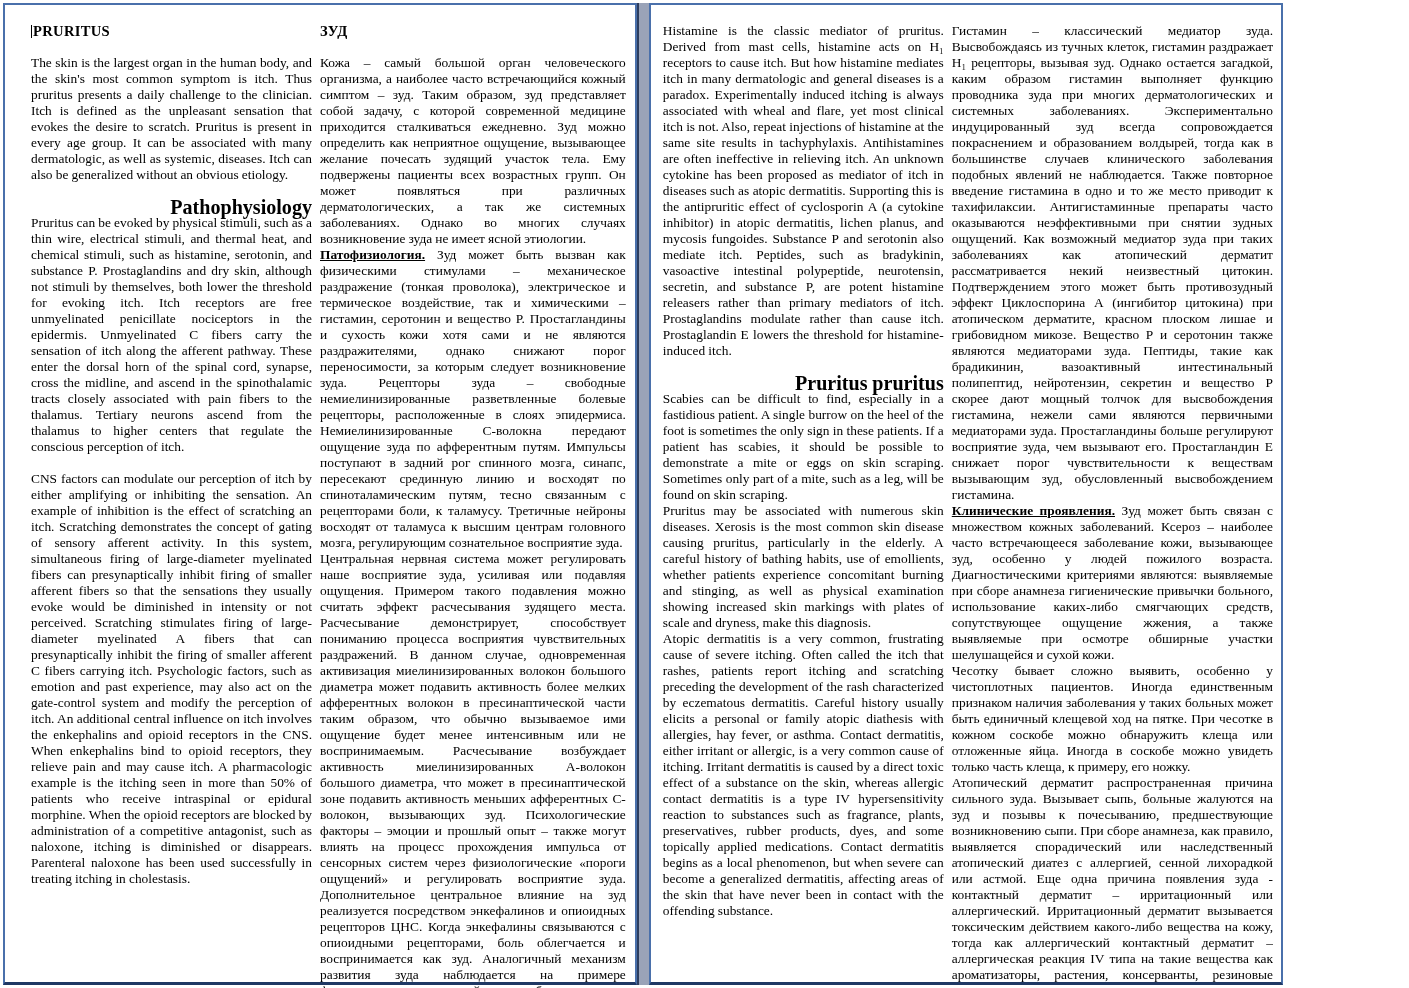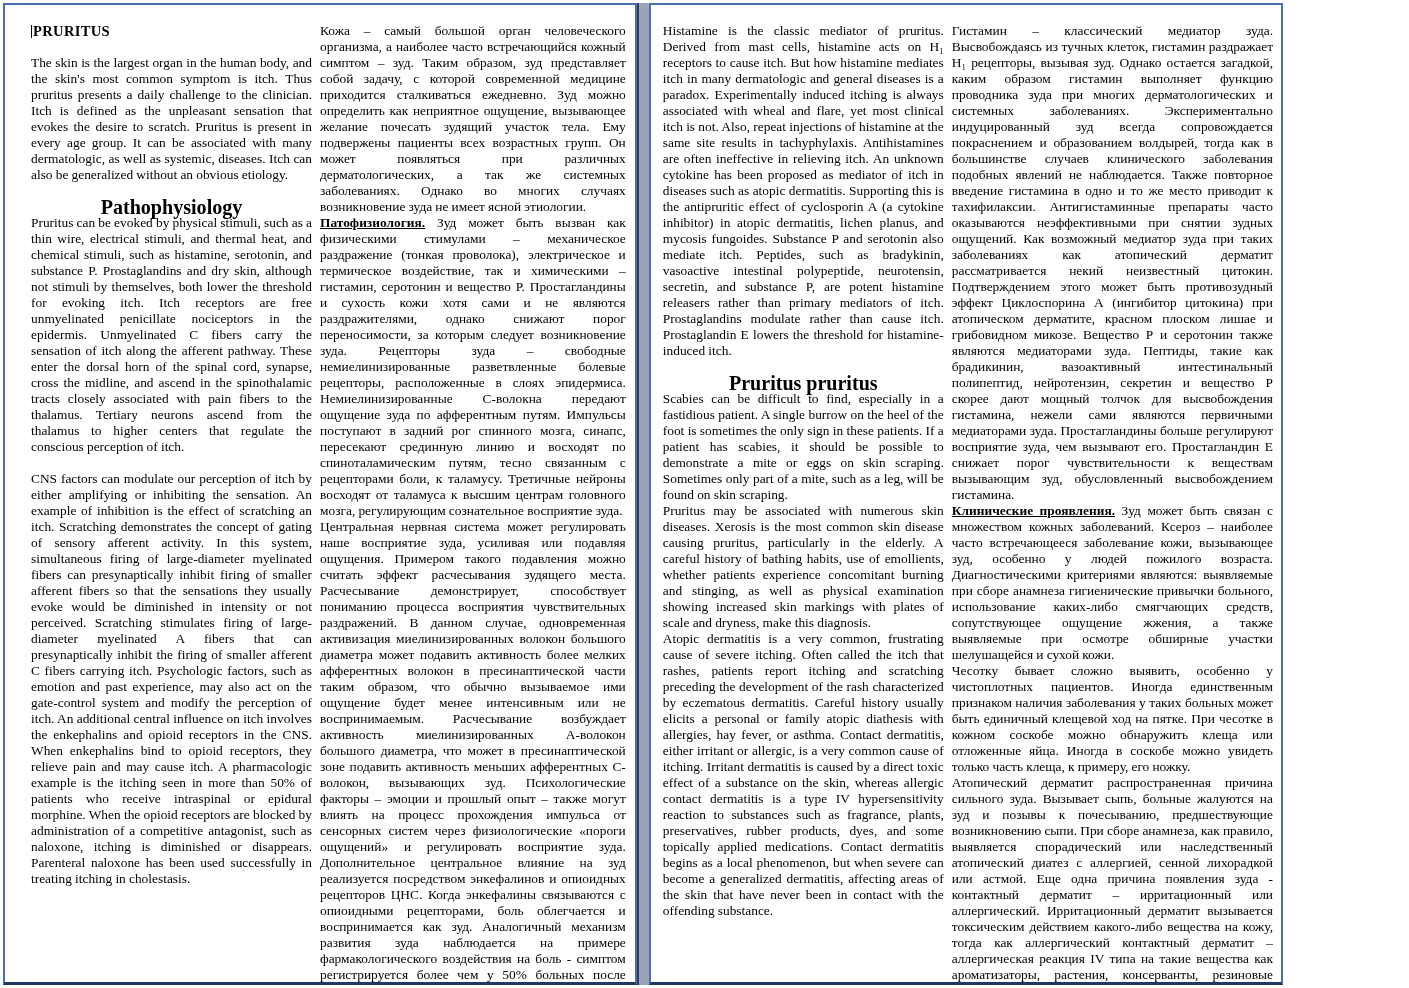--- a/index.html
+++ b/index.html
@@ -23,21 +23,21 @@
   .col{
     font-size:13.4px;line-height:16px;text-align:justify;
     hyphens:auto;-webkit-hyphens:auto;word-spacing:-0.2px;
   }
   .col-en{width:281px;flex:none;margin-right:8px;}
   .col-ru{flex:1;}
   .doc-title{
     font-weight:bold;font-size:14.6px;margin:0 0 16px 0;text-align:left;
     letter-spacing:0.3px;
   }
-  .subheading{font-weight:bold;margin:16px 0 0 0;text-align:center;}
+  .subheading{font-weight:bold;margin:16px 0 0 0;text-align:right;}
   p{margin:0;}
   .sp-before{margin-top:16px;}
   .lead{font-weight:bold;text-decoration:underline;}
   .caret{
     display:inline-block;width:1px;height:13px;background:#000;
     vertical-align:-2px;margin-right:1px;
   }
 </style>
 </head>
 <body>
@@ -48,20 +48,21 @@
 
     <div class="col col-en" lang="en">
       <h1 class="doc-title"><span class="caret"></span><span>PRURITUS</span></h1>
       <p>The skin is the largest organ in the human body, and the skin's most common symptom is itch. Thus pruritus presents a daily challenge to the clinician. Itch is defined as the unpleasant sensation that evokes the desire to scratch. Pruritus is present in every age group. It can be associated with many dermatologic, as well as systemic, diseases. Itch can also be generalized without an obvious etiology.</p>
       <h2 class="subheading">Pathophysiology</h2>
       <p>Pruritus can be evoked by physical stimuli, such as a thin wire, electrical stimuli, and thermal heat, and chemical stimuli, such as histamine, serotonin, and substance P. Prostaglandins and dry skin, although not stimuli by themselves, both lower the threshold for evoking itch. Itch receptors are free unmyelinated penicillate nociceptors in the epidermis. Unmyelinated C fibers carry the sensation of itch along the afferent pathway. These enter the dorsal horn of the spinal cord, synapse, cross the midline, and ascend in the spinothalamic tracts closely associated with pain fibers to the thalamus. Tertiary neurons ascend from the thalamus to higher centers that regulate the conscious perception of itch.</p>
       <p class="sp-before">CNS factors can modulate our perception of itch by either amplifying or inhibiting the sensation. An example of inhibition is the effect of scratching an itch. Scratching demonstrates the concept of gating of sensory afferent activity. In this system, simultaneous firing of large-diameter myelinated fibers can presynaptically inhibit firing of smaller afferent fibers so that the sensations they usually evoke would be diminished in intensity or not perceived. Scratching stimulates firing of large-diameter myelinated A fibers that can presynaptically inhibit the firing of smaller afferent C fibers carrying itch. Psychologic factors, such as emotion and past experience, may also act on the gate-control system and modify the perception of itch. An additional central influence on itch involves the enkephalins and opioid receptors in the CNS. When enkephalins bind to opioid receptors, they relieve pain and may cause itch. A pharmacologic example is the itching seen in more than 50% of patients who receive intraspinal or epidural morphine. When the opioid receptors are blocked by administration of a competitive antagonist, such as naloxone, itching is diminished or disappears. Parenteral naloxone has been used successfully in treating itching in cholestasis.</p>
     </div>
 
     <div class="col col-ru" lang="ru">
+      <h1 class="doc-title">ЗУД</h1>
       <p>Кожа – самый большой орган человеческого организма, а наиболее часто встречающийся кожный симптом – зуд. Таким образом, зуд представляет собой задачу, с которой современной медицине приходится сталкиваться ежедневно. Зуд можно определить как неприятное ощущение, вызывающее желание почесать зудящий участок тела. Ему подвержены пациенты всех возрастных групп. Он может появляться при различных дерматологических, а так же системных заболеваниях. Однако во многих случаях возникновение зуда не имеет ясной этиологии.</p>
       <p><span class="lead">Патофизиология.</span> <span>Зуд может быть вызван как физическими стимулами – механическое раздражение (тонкая проволока), электрическое и термическое воздействие, так и химическими – гистамин, серотонин и вещество P. Простагландины и сухость кожи хотя сами и не являются раздражителями, однако снижают порог переносимости, за которым следует возникновение зуда. Рецепторы зуда – свободные немиелинизированные разветвленные болевые рецепторы, расположенные в слоях эпидермиса. Немиелинизированные С-волокна передают ощущение зуда по афферентным путям. Импульсы поступают в задний рог спинного мозга, синапс, пересекают срединную линию и восходят по спиноталамическим путям, тесно связанным с рецепторами боли, к таламусу. Третичные нейроны восходят от таламуса к высшим центрам головного мозга, регулирующим сознательное восприятие зуда.</span></p>
       <p>Центральная нервная система может регулировать наше восприятие зуда, усиливая или подавляя ощущения. Примером такого подавления можно считать эффект расчесывания зудящего места. Расчесывание демонстрирует, способствует пониманию процесса восприятия чувствительных раздражений. В данном случае, одновременная активизация миелинизированных волокон большого диаметра может подавить активность более мелких афферентных волокон в пресинаптической части таким образом, что обычно вызываемое ими ощущение будет менее интенсивным или не воспринимаемым. Расчесывание возбуждает активность миелинизированных А-волокон большого диаметра, что может в пресинаптической зоне подавить активность меньших афферентных С-волокон, вызывающих зуд. Психологические факторы – эмоции и прошлый опыт – также могут влиять на процесс прохождения импульса от сенсорных систем через физиологические «пороги ощущений» и регулировать восприятие зуда. Дополнительное центральное влияние на зуд реализуется посредством энкефалинов и опиоидных рецепторов ЦНС. Когда энкефалины связываются с опиоидными рецепторами, боль облегчается и воспринимается как зуд. Аналогичный механизм развития зуда наблюдается на примере фармакологического воздействия на боль - симптом регистрируется более чем у 50% больных после интраспинального или эпидурального введения морфина. Когда опиоидные рецепторы блокируются применением антиметаболитов, таких как Налоксон, зуд уменьшается или исчезает вовсе. Парентеральный прием Налоксона успешно применяется в лечение зуда при застое желчи</p>
     </div>
 
   </div>
 
   <div class="page-gap"></div>
 
   <div class="page page-right">

